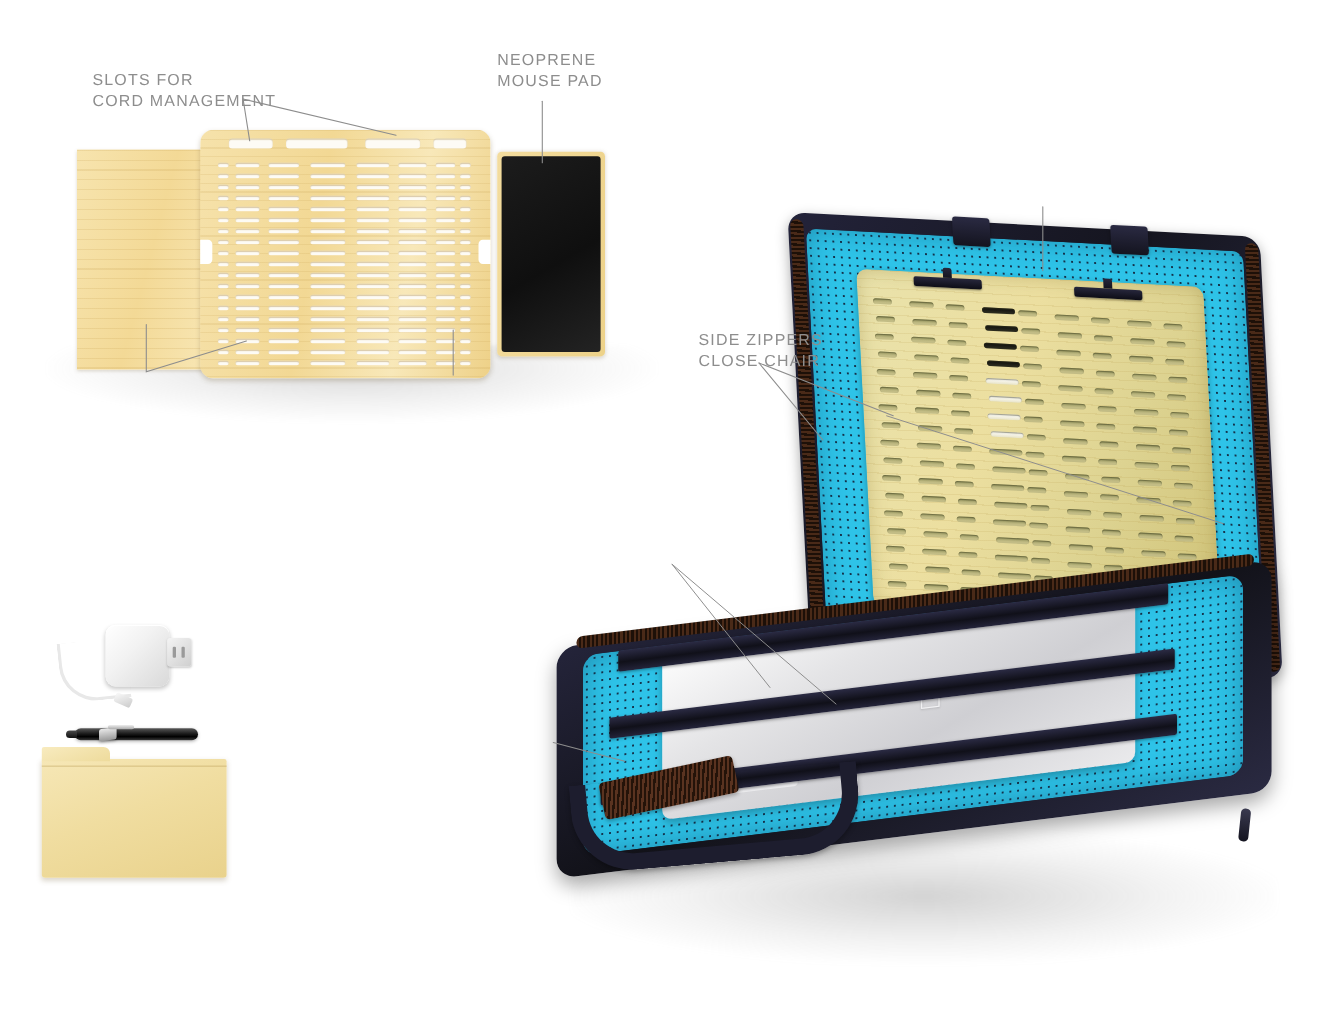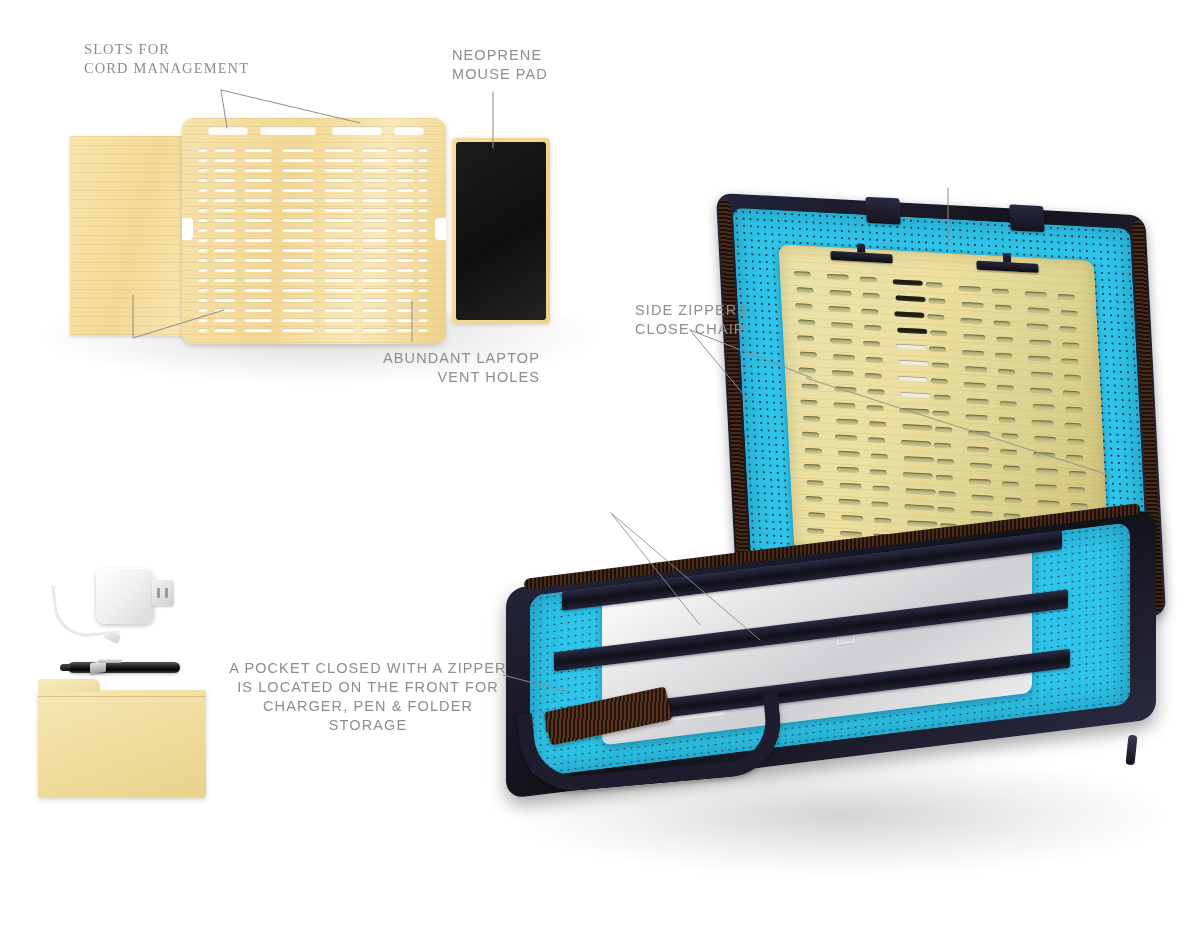--- a/index.html
+++ b/index.html
@@ -681,33 +681,27 @@
 
       <path d="M806,378 L1112,476" stroke-width="0.9"></path>
 
       <path d="M611,513 L760,640" stroke-width="0.9"></path>
       <path d="M611,513 L700,625" stroke-width="0.9"></path>
 
       <path d="M503,675 L568,692"></path>
     </g>
   </svg>
 
-  <div class="callout left" style="left:84px;top:40px;font-family:Liberation Serif, serif;">SLOTS FOR
+  <div class="callout left" style="left:84px;top:64px;">SLOTS FOR
 CORD MANAGEMENT</div>
 
   <div class="callout left" style="left:452px;top:46px;">NEOPRENE
 MOUSE PAD</div>
 
 
-  <div class="callout right" style="left:330px;top:349px;width:210px;">ABUNDANT LAPTOP
-VENT HOLES</div>
 
 
   <div class="callout left" style="left:635px;top:301px;">SIDE ZIPPERS
 CLOSE CHAIR</div>
 
 
-  <div class="callout center" style="left:218px;top:659px;width:300px;">A POCKET CLOSED WITH A ZIPPER
-IS LOCATED ON THE FRONT FOR
-CHARGER, PEN &amp; FOLDER
-STORAGE</div>
 
 </div>
 
 </body></html>

